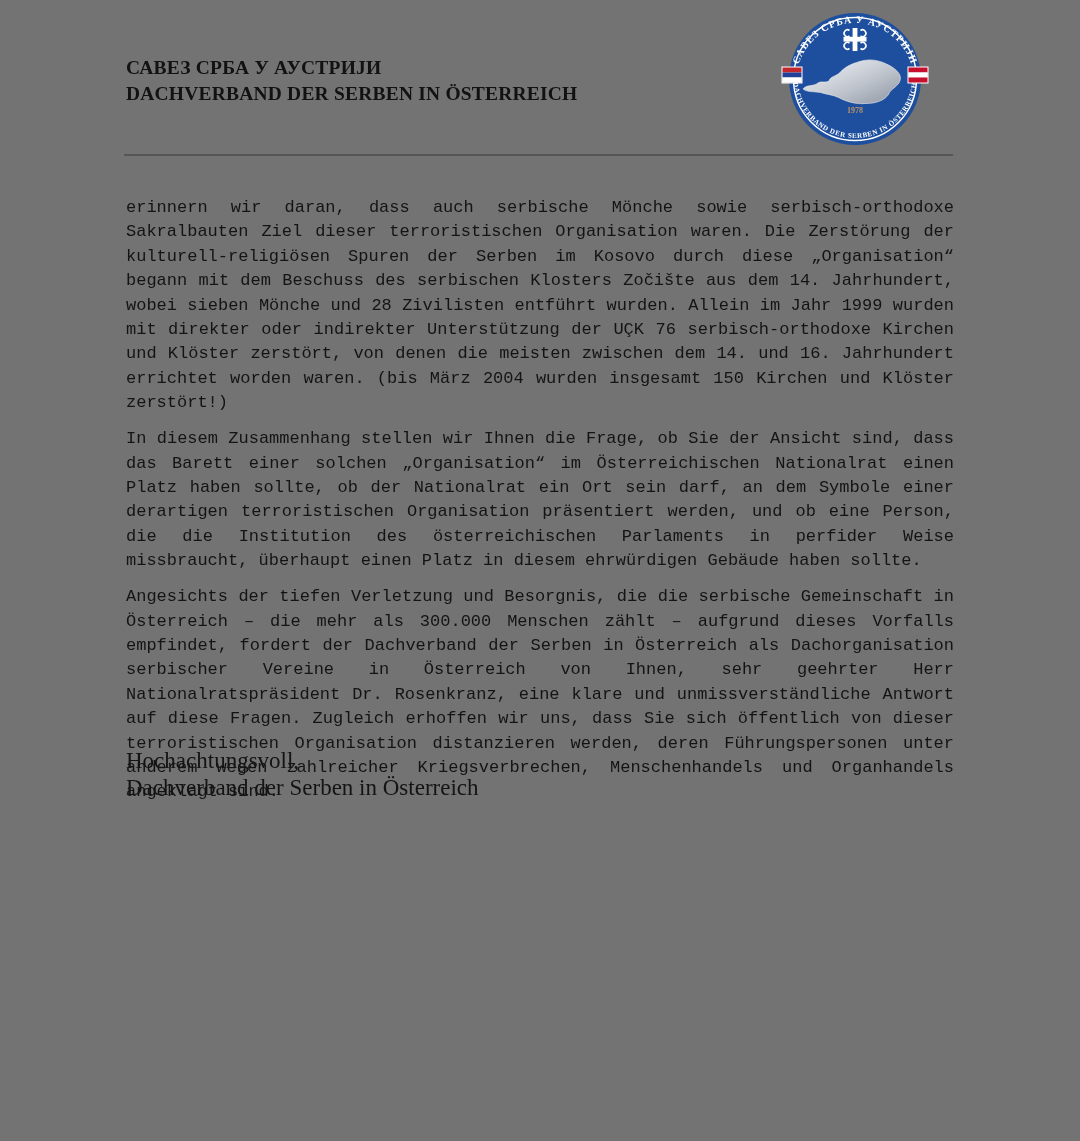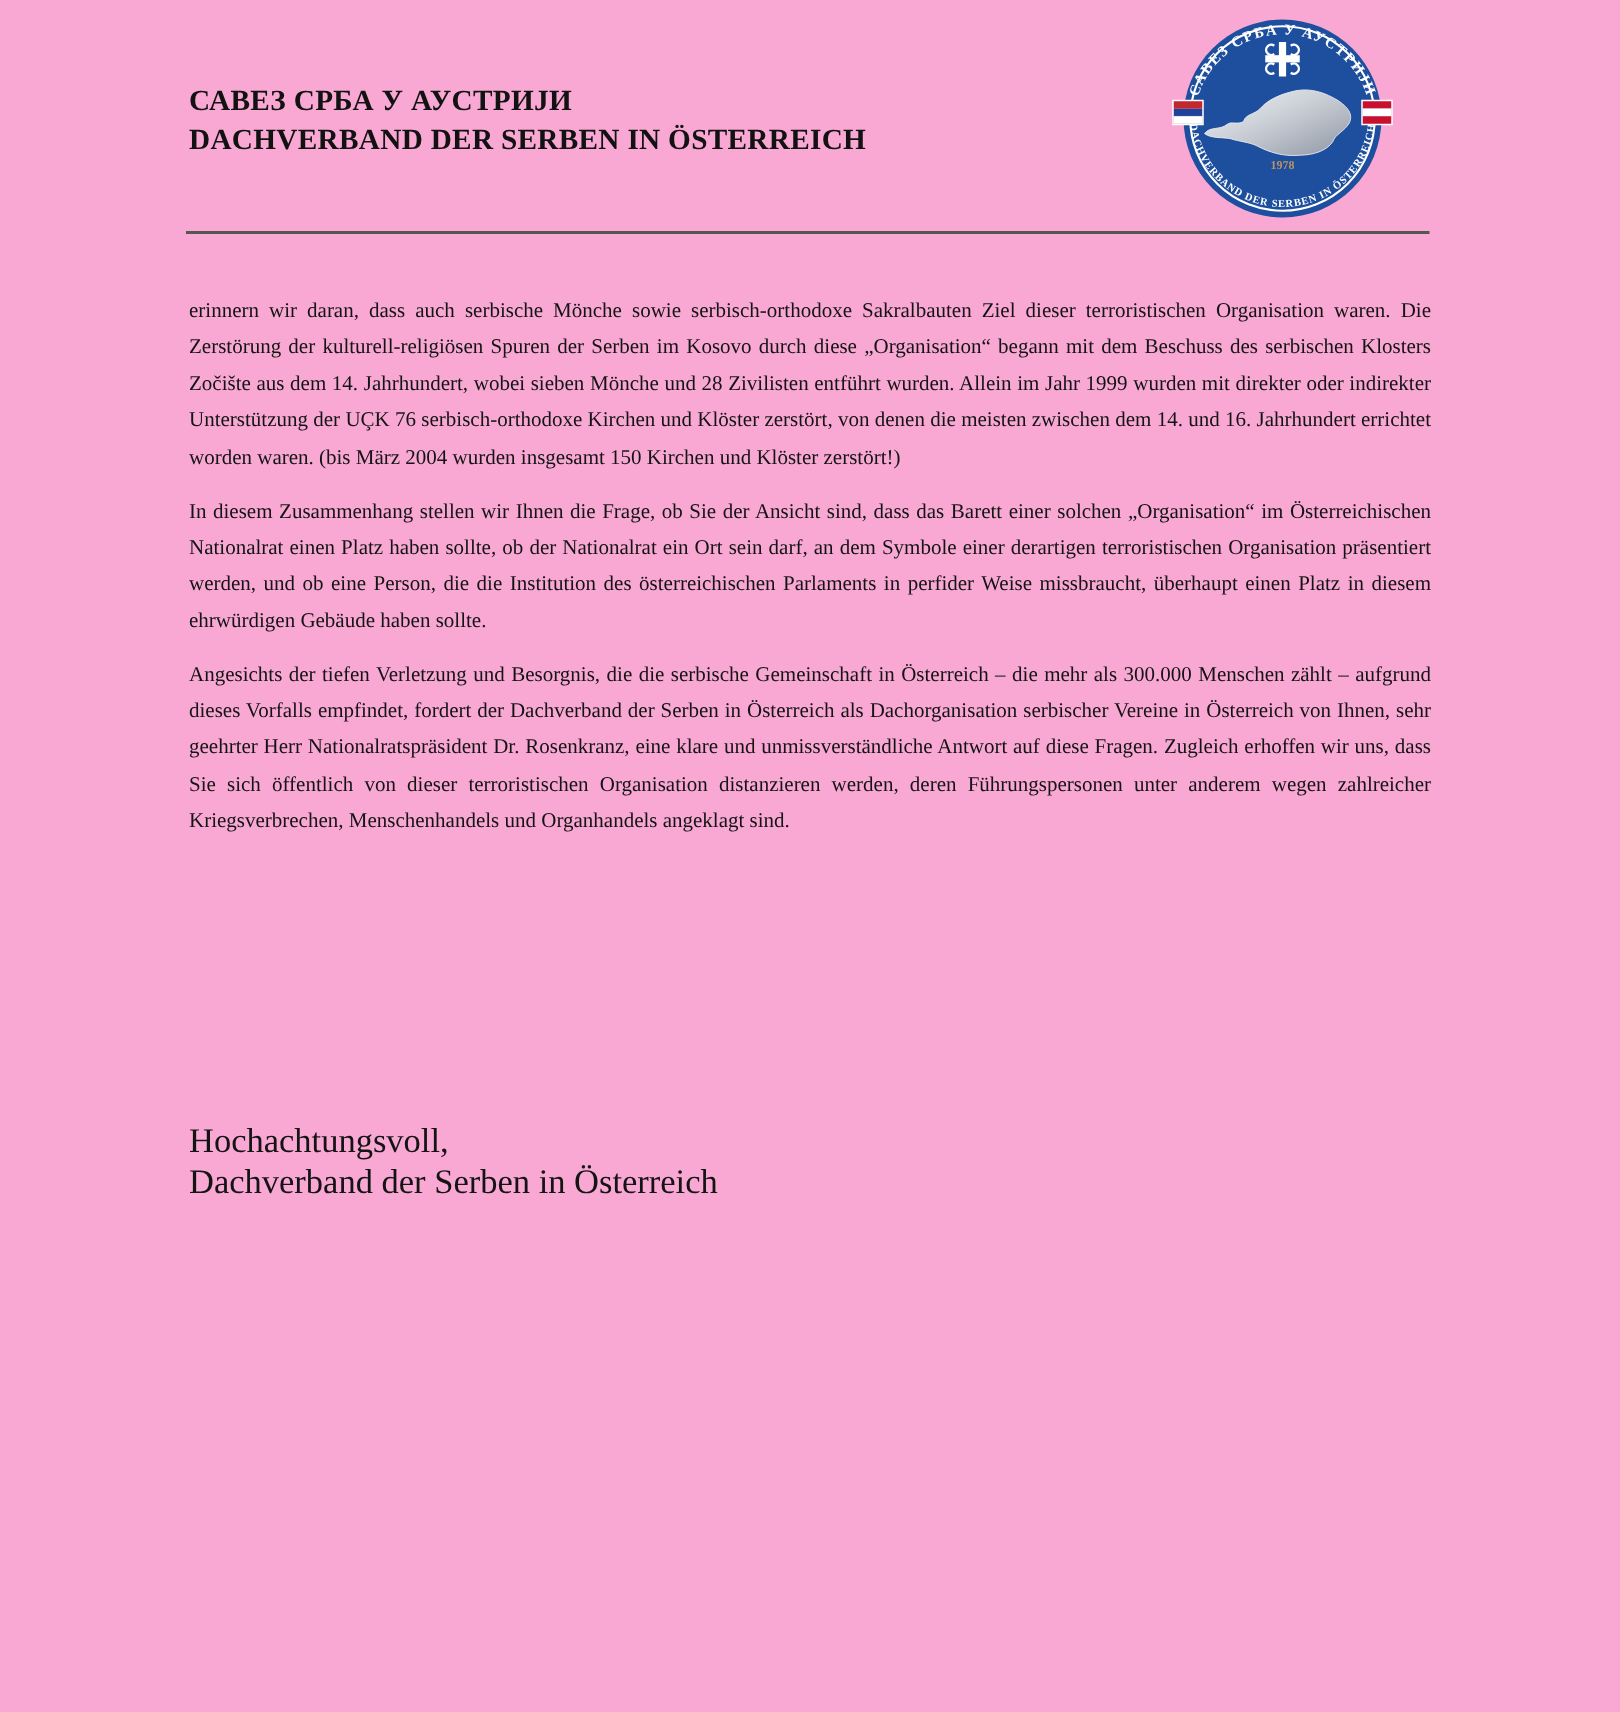--- a/index.html
+++ b/index.html
@@ -1,20 +1,20 @@
 <!DOCTYPE html>
 <html><head>
 <meta charset="utf-8">
 <style>
   html, body { margin: 0; padding: 0; background: #ffffff; }
   .page {
     position: relative;
     width: 1080px;
     height: 1141px;
-    background: #f9a8d4;
+    background: #737373;
     overflow: hidden;
     font-family: "Liberation Serif", serif;
     color: #141414;
   }
   .org-names {
     position: absolute;
     left: 126px;
     top: 55px;
     font-weight: bold;
     font-size: 19.5px;
@@ -36,24 +36,25 @@
     top: 154px;
     width: 829px;
     height: 2px;
     background: #565656;
   }
   .body-text {
     position: absolute;
     left: 126px;
     top: 196px;
     width: 828px;
-    font-size: 14px;
+    font-size: 17px;
     line-height: 24.4px;
     text-align: justify;
     color: #141414;
+    font-family: Liberation Mono, monospace;
   }
   .body-text p { margin: 0 0 11.5px 0; }
   .closing {
     position: absolute;
     left: 126px;
     top: 748px;
     font-size: 23px;
     line-height: 26.5px;
     color: #141414;
   }

